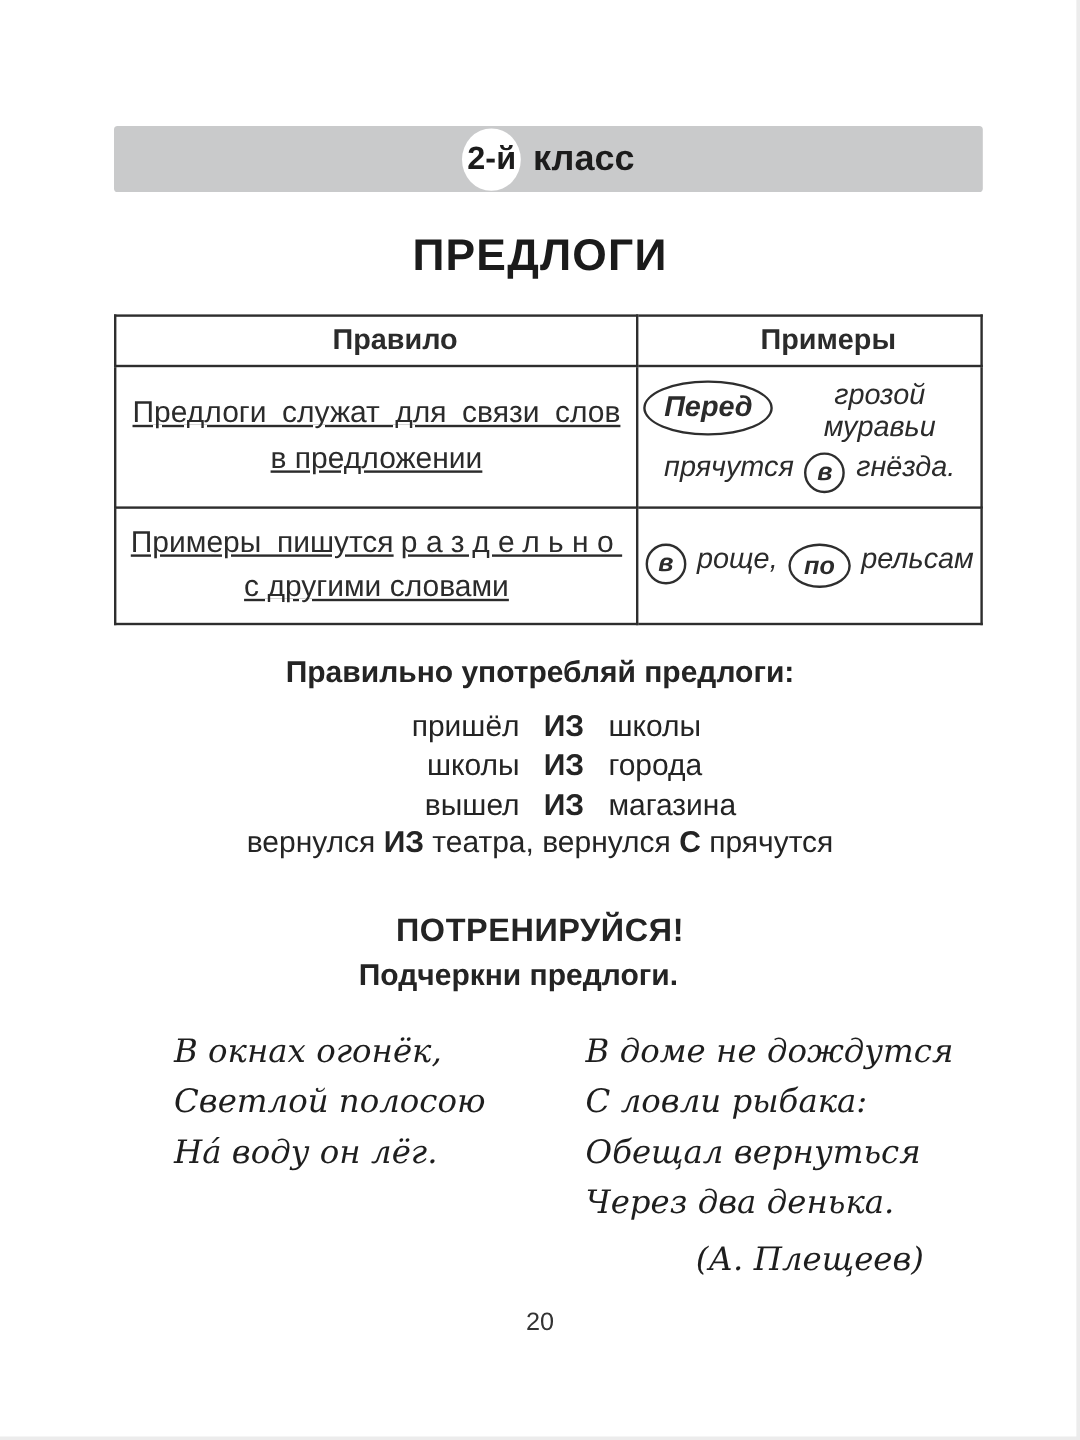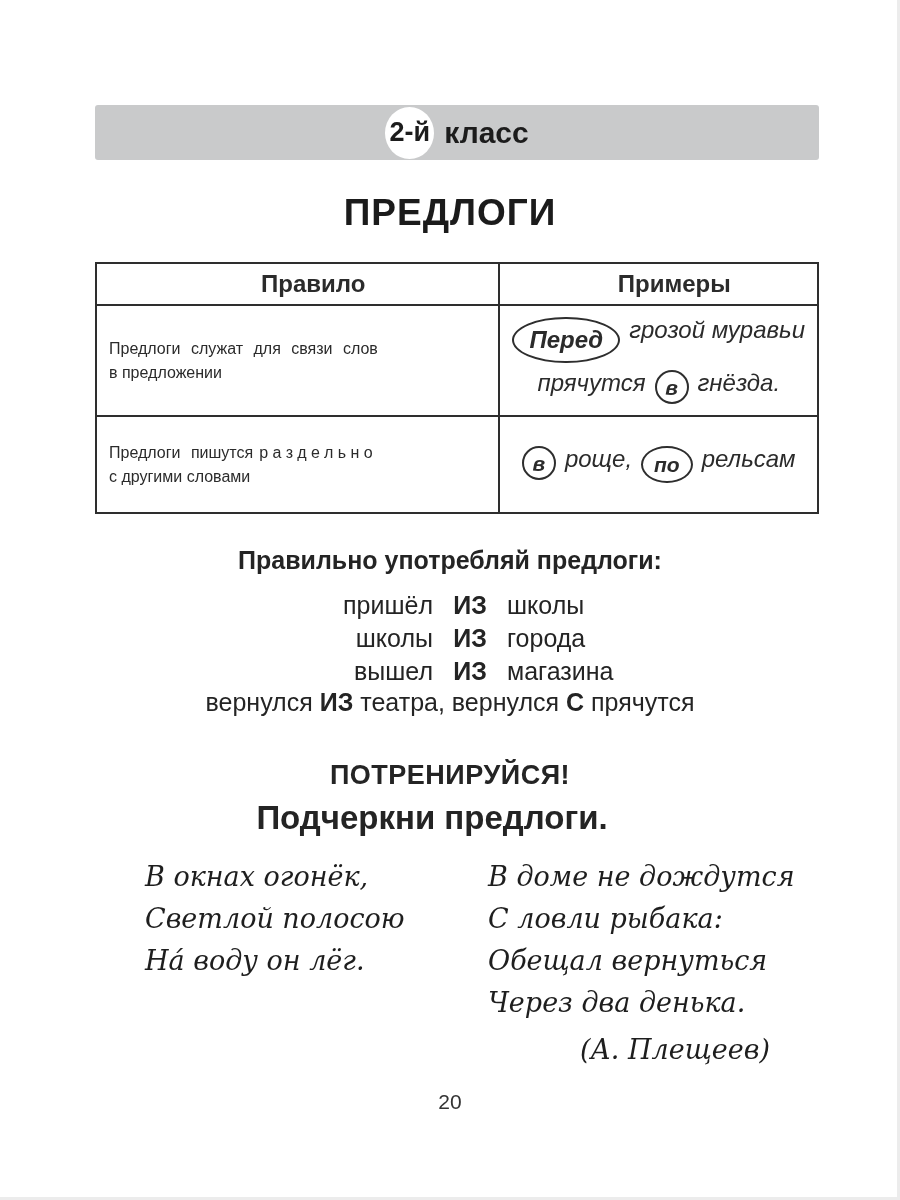--- a/index.html
+++ b/index.html
@@ -38,21 +38,21 @@
 
   
   .rules-table {
     position: absolute; left: 95px; top: 262px; width: 724px;
     border-collapse: collapse; color: #2b2b2b;
   }
   .rules-table th, .rules-table td { border: 2px solid #2e2e2e; padding-left: 32px; }
   th.col-rule { width: 405px; }
   th.col-ex { width: 319px; }
   .rules-table th { height: 42px; font-size: 24px; font-weight: bold; text-align: center; vertical-align: middle; }
-  td.rule-cell { padding: 8px 12px; font-size: 16px; line-height: 1.5; vertical-align: middle; text-align: left; }
+  td.rule-cell { padding: 8px 12px; font-size: 25px; line-height: 1.5; vertical-align: middle; text-align: center; text-decoration: underline; }
   tr.row1 td { height: 104px; }
   tr.row2 td { height: 97px; }
   .rule-l1 { word-spacing: 6px; white-space: nowrap; }
   .spaced-word { letter-spacing: 0.28em; margin-left: 6px; }
   td.ex-cell { text-align: center; vertical-align: middle; font-style: italic; font-size: 24px; padding: 4px 4px; }
   .ex-line { display: flex; align-items: flex-start; justify-content: center; gap: 9px; margin: 7px 0; line-height: 1.1; }
   .oval {
     display: inline-flex; align-items: center; justify-content: center;
     border: 2px solid #2e2e2e; border-radius: 50%;
     font-weight: bold; padding: 8px 15px; font-size: 24px;
@@ -83,21 +83,21 @@
   }
   .bold { font-weight: bold; }
 
   
   .practice-heading {
     position: absolute; top: 760px; left: 0; width: 900px;
     text-align: center; font-size: 27px; font-weight: bold; letter-spacing: 0.5px;
   }
   .practice-sub {
     position: absolute; top: 799px; left: 0; width: 864px;
-    text-align: center; font-size: 33px; font-weight: bold;
+    text-align: center; font-size: 25px; font-weight: bold;
   }
 
   
   .poem-col {
     position: absolute; top: 856px;
     font-family: "DejaVu Serif", serif; font-style: italic;
     font-size: 27px; line-height: 42px; color: #1e1e1e; white-space: nowrap;
   }
   .poem-left { left: 145px; }
   .poem-right { left: 488px; }
@@ -145,21 +145,21 @@
           </div>
           <div class="ex-line">
             <span>прячутся</span>
             <span class="circle">в</span>
             <span>гнёзда.</span>
           </div>
         </td>
       </tr>
       <tr class="row2">
         <td class="rule-cell">
-          <span class="rule-l1"><span>Предлоги пишутся</span><span class="spaced-word">раздельно</span></span><br>
+          <span class="rule-l1"><span>Примеры пишутся</span><span class="spaced-word">раздельно</span></span><br>
           <span>с другими словами</span>
         </td>
         <td class="ex-cell">
           <div class="ex-line">
             <span class="circle">в</span>
             <span>роще,</span>
             <span class="oval oval-small">по</span>
             <span>рельсам</span>
           </div>
         </td>

